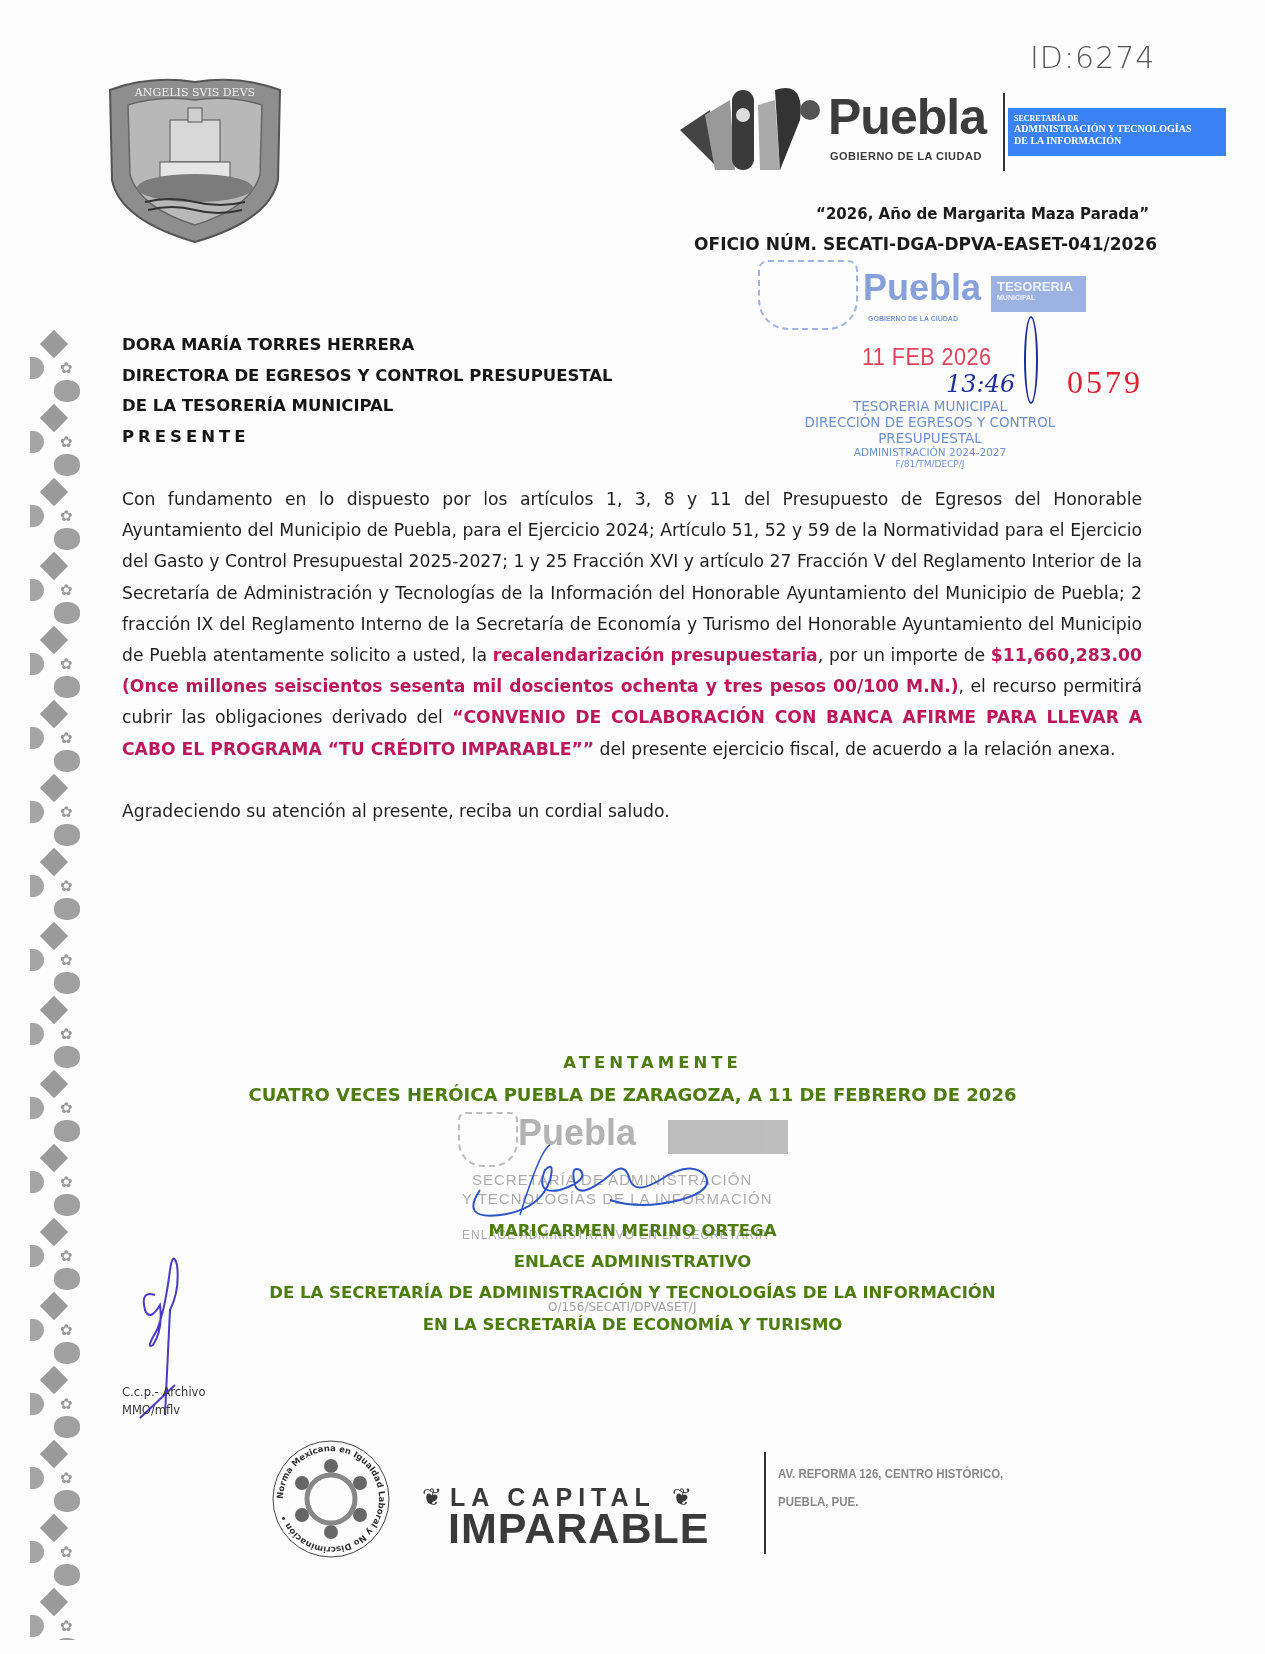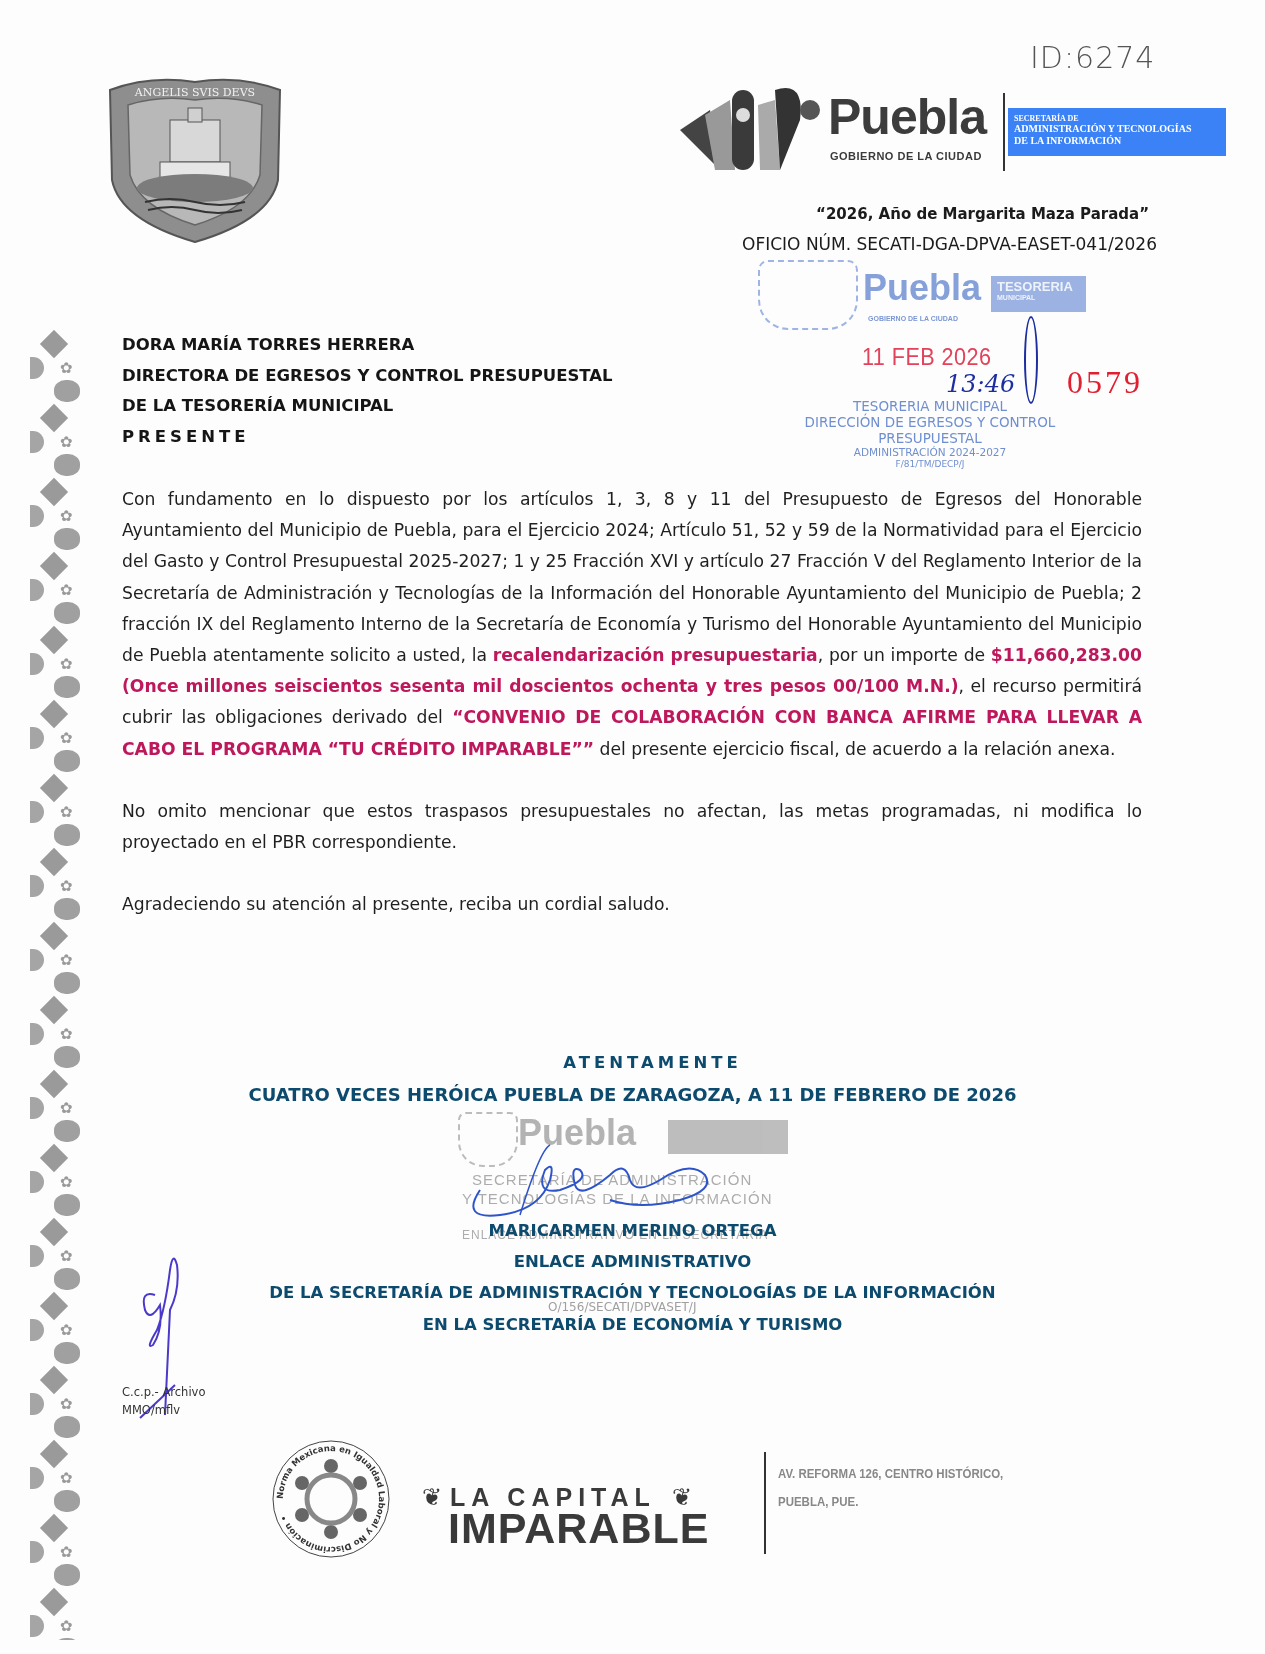--- a/index.html
+++ b/index.html
@@ -23,21 +23,21 @@
   .hdr-logo .wordmark { position: absolute; left: 148px; top: 14px; font-family: "Liberation Sans", sans-serif; font-weight: bold; font-size: 50px; color: #3c3c3c; letter-spacing: -1px; line-height: 1; }
   .hdr-logo .gob { position: absolute; left: 150px; top: 72px; font-family: "Liberation Sans", sans-serif; font-weight: bold; font-size: 11px; color: #3a3a3a; letter-spacing: 0.5px; }
   .hdr-logo .vbar { position: absolute; left: 323px; top: 15px; width: 2px; height: 78px; background: #333; }
   .hdr-logo .secbox { position: absolute; left: 328px; top: 30px; width: 218px; height: 48px; background: #3b82f6; color: #fff; font-family: Liberation Serif, serif; padding: 6px 6px; }
   .hdr-logo .secbox .s1 { font-size: 8px; font-weight: bold; }
   .hdr-logo .secbox .s2 { font-size: 10px; font-weight: bold; line-height: 12px; }
 
   .id-note { position: absolute; left: 1030px; top: 40px; font-family: "DejaVu Sans", sans-serif; font-size: 30px; color: #555; font-weight: 300; letter-spacing: 1px; }
 
   .year-line { position: absolute; right: 116px; top: 205px; font-family: "DejaVu Sans", sans-serif; font-weight: bold; font-size: 15px; color: #1b1b1b; text-align: right; }
-  .oficio { position: absolute; right: 108px; top: 234px; font-family: "DejaVu Sans", sans-serif; font-weight: normal; font-size: 17px; color: #1b1b1b; text-align: right; }
+  .oficio { position: absolute; right: 108px; top: 234px; font-family: "DejaVu Sans", sans-serif; font-weight: bold; font-size: 17px; color: #1b1b1b; text-align: right; }
 
   
   .stamp-logo { position: absolute; left: 758px; top: 260px; width: 340px; height: 72px; color: #6f8fd0; }
   .stamp-logo .sglyph { position: absolute; left: 0; top: 0; width: 100px; height: 70px; border: 2px dashed #88a3dc; border-radius: 10px 10px 30px 30px; opacity: .8; }
   .stamp-logo .sword { position: absolute; left: 105px; top: 10px; font-family: "Liberation Sans", sans-serif; font-weight: bold; font-size: 36px; color: #86a1da; line-height: 1; }
   .stamp-logo .sgob { position: absolute; left: 110px; top: 55px; font-size: 7px; color: #7c97d4; font-family: "Liberation Sans", sans-serif; font-weight: bold; }
   .stamp-logo .sbox { position: absolute; left: 233px; top: 16px; width: 95px; height: 36px; background: #9bb2e2; color: #eef2fb; font-family: "Liberation Sans", sans-serif; font-weight: bold; font-size: 13px; padding: 4px 6px; line-height: 1.1; }
   .stamp-logo .sbox small { font-size: 7px; display: block; }
   .stamp-date { position: absolute; left: 862px; top: 343px; font-family: "Liberation Sans", sans-serif; font-size: 24px; color: #e2425a; letter-spacing: 0.5px; transform: scaleX(0.9); transform-origin: left; }
   .stamp-num { position: absolute; left: 1067px; top: 364px; font-family: "Liberation Serif", serif; font-size: 32px; color: #e02030; letter-spacing: 3px; }
@@ -50,21 +50,21 @@
 
   
   .addressee { position: absolute; left: 122px; top: 330px; font-family: "DejaVu Sans", sans-serif; font-weight: bold; font-size: 16.5px; line-height: 30.5px; color: #151515; }
   .addressee .presente { letter-spacing: 4px; }
 
   
   .body { position: absolute; left: 122px; top: 484px; width: 1020px; font-family: "DejaVu Sans", sans-serif; font-size: 17.2px; line-height: 31.2px; color: #1f1f1f; text-align: justify; }
   .body p { margin-bottom: 31px; }
   .body b { color: #be185d; }
 
-  .closing { position: absolute; left: 0; width: 1265px; text-align: center; font-family: "DejaVu Sans", sans-serif; font-weight: bold; color: #0c4a6e; }
+  .closing { position: absolute; left: 0; width: 1265px; text-align: center; font-family: "DejaVu Sans", sans-serif; font-weight: bold; color: #4d7c0f; }
   .atent { top: 1053px; font-size: 16.5px; letter-spacing: 4px; padding-left: 40px; }
   .place { top: 1084px; font-size: 18px; padding-left: 0px; }
 
   
   .sig-stamp { position: absolute; left: 458px; top: 1112px; width: 340px; height: 60px; opacity: .55; }
   .sig-stamp .w { position: absolute; left: 60px; top: 0; font-family: "Liberation Sans", sans-serif; font-size: 36px; font-weight: bold; color: #777; }
   .sig-stamp .g { position: absolute; left: 0; top: 0; width: 60px; height: 55px; border: 2px dashed #888; border-radius: 8px 8px 25px 25px; }
   .sig-stamp .b { position: absolute; left: 210px; top: 8px; width: 120px; height: 34px; background: #8a8a8a; }
   .sig-ghost { position: absolute; left: 462px; top: 1170px; font-family: "Liberation Sans", sans-serif; color: #999; font-size: 15px; line-height: 19px; letter-spacing: 1px; opacity: .8; }
   .signature { position: absolute; left: 460px; top: 1140px; width: 270px; height: 80px; }
@@ -267,21 +267,20 @@
 
 <div class="addressee">
   <div>DORA MARÍA TORRES HERRERA</div>
   <div>DIRECTORA DE EGRESOS Y CONTROL PRESUPUESTAL</div>
   <div>DE LA TESORERÍA MUNICIPAL</div>
   <div class="presente">PRESENTE</div>
 </div>
 
 <div class="body">
   <p><span>Con fundamento en lo dispuesto por los artículos 1, 3, 8 y 11 del Presupuesto de Egresos del Honorable Ayuntamiento del Municipio de Puebla, para el Ejercicio 2024; Artículo 51, 52 y 59 de la Normatividad para el Ejercicio del Gasto y Control Presupuestal 2025-2027; 1 y 25 Fracción XVI y artículo 27 Fracción V del Reglamento Interior de la Secretaría de Administración y Tecnologías de la Información del Honorable Ayuntamiento del Municipio de Puebla; 2 fracción IX del Reglamento Interno de la Secretaría de Economía y Turismo del Honorable Ayuntamiento del Municipio de Puebla atentamente solicito a usted, la </span><b>recalendarización presupuestaria</b><span>, por un importe de </span><b>$11,660,283.00 (Once millones seiscientos sesenta mil doscientos ochenta y tres pesos 00/100 M.N.)</b><span>, el recurso permitirá cubrir las obligaciones derivado del </span><b>“CONVENIO DE COLABORACIÓN CON BANCA AFIRME PARA LLEVAR A CABO EL PROGRAMA “TU CRÉDITO IMPARABLE””</b><span> del presente ejercicio fiscal, de acuerdo a la relación anexa.</span></p>
-  <p>No omito mencionar que estos traspasos presupuestales no afectan, las metas programadas, ni modifica lo proyectado en el PBR correspondiente.</p>
   <p>Agradeciendo su atención al presente, reciba un cordial saludo.</p>
 </div>
 
 <div class="closing atent">ATENTAMENTE</div>
 <div class="closing place">CUATRO VECES HERÓICA PUEBLA DE ZARAGOZA, A 11 DE FEBRERO DE 2026</div>
 
 <div class="sig-stamp">
   <div class="g"></div>
   <div class="w">Puebla</div>
   <div class="b"></div>

